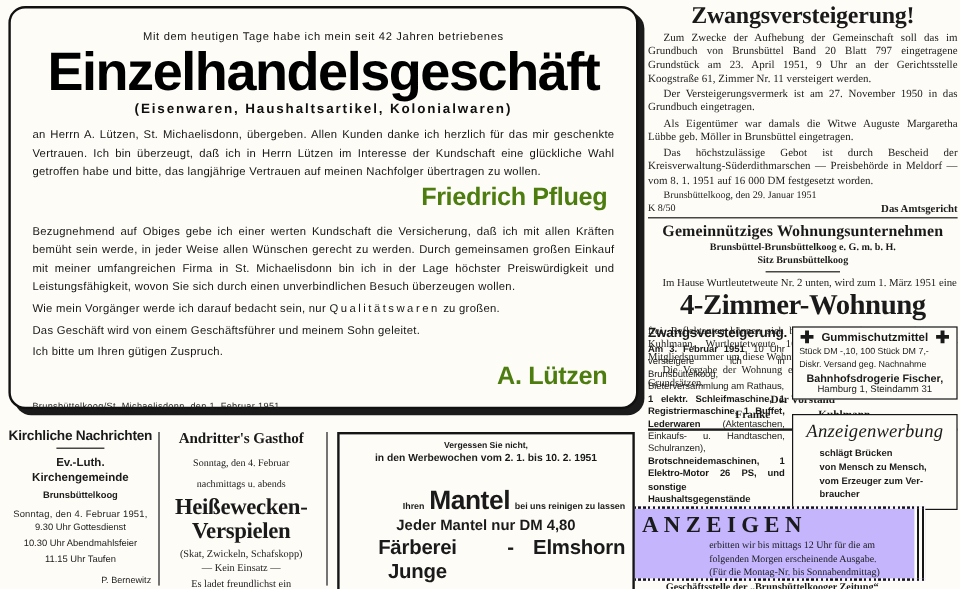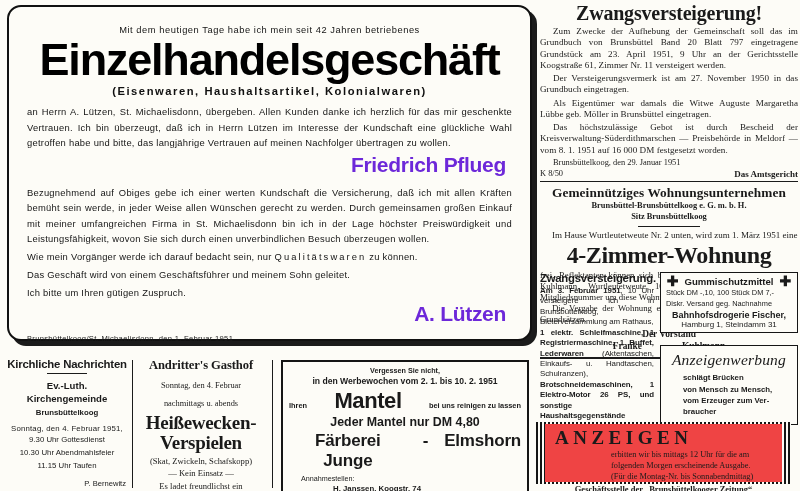--- a/index.html
+++ b/index.html
@@ -35,21 +35,21 @@
     font-size:11.2px;font-weight:bold;letter-spacing:1.55px;text-align:center;
     margin:2px 0 7px 0;color:#101010;
   }
   .body-p{
     font-size:9.4px;line-height:1.62;text-align:justify;color:#151515;
     letter-spacing:.25px;margin:0 0 3px 0;
   }
   .body-p .sp{letter-spacing:2.1px;}
   .sign{
     font-size:21px;font-weight:bold;text-align:right;letter-spacing:-.3px;
-    margin:1px 6px 8px 0;color:#6d28d9;
+    margin:1px 6px 8px 0;color:#4d7c0f;
   }
   .sign.small-gap{margin-top:-2px;}
   .date-line{font-size:7.6px;letter-spacing:.3px;margin-top:4px;color:#1c1c1c;}
 
   
   .rcol{position:absolute;left:540px;top:0px;width:258px;}
   .rule{border:0;border-top:1px solid #1b1b1b;margin:3px 0;}
   .rule-short{width:62px;margin:3px auto;border:0;border-top:1px solid #1b1b1b;}
   .rule-thick{border:0;border-top:2px solid #1b1b1b;margin:4px 0;}
 
@@ -100,24 +100,24 @@
   .gummi-l3{font-size:8px;text-align:center;}
 
   .anz-head{
     font-family:"Liberation Serif",serif;font-style:italic;font-size:15.5px;
     text-align:center;letter-spacing:.2px;margin-bottom:3px;
   }
   .anz-body{font-size:7.8px;line-height:1.42;font-weight:bold;padding-left:16px;}
 
   
   .anzeigen-box{
-    position:absolute;left:536px;top:422px;width:255px;height:62px;
+    position:absolute;left:516px;top:422px;width:255px;height:62px;
     border-top:2px solid #151515;border-bottom:2px solid #151515;
     border-left:9px solid #151515;border-right:9px solid #151515;
-    box-sizing:border-box;background:#ef4444;
+    box-sizing:border-box;background:#c4b5fd;
     border-image:repeating-linear-gradient(90deg,#151515 0 2px,#fdfcf7 2px 4px) 9;
   }
   .anzeigen-inner{padding:2px 4px;}
   .anzeigen-title{
     font-family:"Liberation Serif",serif;font-weight:bold;font-size:19px;
     letter-spacing:4.5px;margin:1px 0 1px 6px;
   }
   .anzeigen-l{font-family:"Liberation Serif",serif;font-size:8.3px;line-height:1.32;padding-left:62px;}
   .anzeigen-last{font-family:"Liberation Serif",serif;font-size:8.5px;font-weight:bold;text-align:center;margin-top:1px;}
 
@@ -143,21 +143,21 @@
   .andr-invite{font-family:"Liberation Serif",serif;font-size:8.6px;margin-top:3px;}
 
   
   .mantel{
     position:absolute;left:281px;top:360px;width:248px;height:140px;
     border:2.2px solid #151515;box-sizing:border-box;background:#fdfcf7;
     padding:4px 6px;
   }
   .man-l1{font-size:7.2px;text-align:center;font-weight:bold;}
   .man-l2{font-size:8.6px;text-align:center;font-weight:bold;margin-top:1px;}
-  .man-row{display:flex;align-items:baseline;justify-content:space-between;gap:4px;margin-top:2px;}
+  .man-row{display:flex;align-items:baseline;justify-content:flex-end;gap:4px;margin-top:18px;}
   .man-small{font-size:7.4px;font-weight:bold;}
   .man-mantel{font-size:22px;font-weight:bold;letter-spacing:-.4px;}
   .man-price{font-size:12.4px;font-weight:bold;text-align:center;margin-top:1px;}
   .man-firm{font-size:17px;font-weight:bold;text-align:center;margin-top:2px;letter-spacing:-.2px;
             display:flex;justify-content:center;gap:16px;}
   .man-ann{font-size:7.2px;margin-top:3px;padding-left:12px;}
   .man-list{font-size:7.8px;font-weight:bold;line-height:1.42;padding-left:44px;}
 </style>
 </head>
 <body>
@@ -165,21 +165,21 @@
 <div class="page">
 
   <div class="main-ad">
     <div class="intro-line">Mit dem heutigen Tage habe ich mein seit 42 Jahren betriebenes</div>
     <div class="headline">Einzelhandelsgeschäft</div>
     <div class="subhead">(Eisenwaren, Haushaltsartikel, Kolonialwaren)</div>
     <div class="body-p">an Herrn A. Lützen, St. Michaelisdonn, übergeben. Allen Kunden danke ich herzlich für das mir geschenkte Vertrauen. Ich bin überzeugt, daß ich in Herrn Lützen im Interesse der Kundschaft eine glückliche Wahl getroffen habe und bitte, das langjährige Vertrauen auf meinen Nachfolger übertragen zu wollen.</div>
     <div class="sign">Friedrich Pflueg</div>
     <div class="body-p">Bezugnehmend auf Obiges gebe ich einer werten Kundschaft die Versicherung, daß ich mit allen Kräften bemüht sein werde, in jeder Weise allen Wünschen gerecht zu werden. Durch gemeinsamen großen Einkauf mit meiner umfangreichen Firma in St. Michaelisdonn bin ich in der Lage höchster Preiswürdigkeit und Leistungsfähigkeit, wovon Sie sich durch einen unverbindlichen Besuch überzeugen wollen.</div>
     <div class="body-p">
-      <span>Wie mein Vorgänger werde ich darauf bedacht sein, nur </span><span class="sp">Qualitätswaren</span><span> zu können.</span>
+      <span>Wie mein Vorgänger werde ich darauf bedacht sein, nur </span><span class="sp">Qualitätswaren</span><span> zu großen.</span>
     </div>
     <div class="body-p">Das Geschäft wird von einem Geschäftsführer und meinem Sohn geleitet.</div>
     <div class="body-p">Ich bitte um Ihren gütigen Zuspruch.</div>
     <div class="sign small-gap">A. Lützen</div>
     <div class="date-line">Brunsbüttelkoog/St. Michaelisdonn, den 1. Februar 1951</div>
   </div>
 
   <div class="rcol">
 
     <div>

